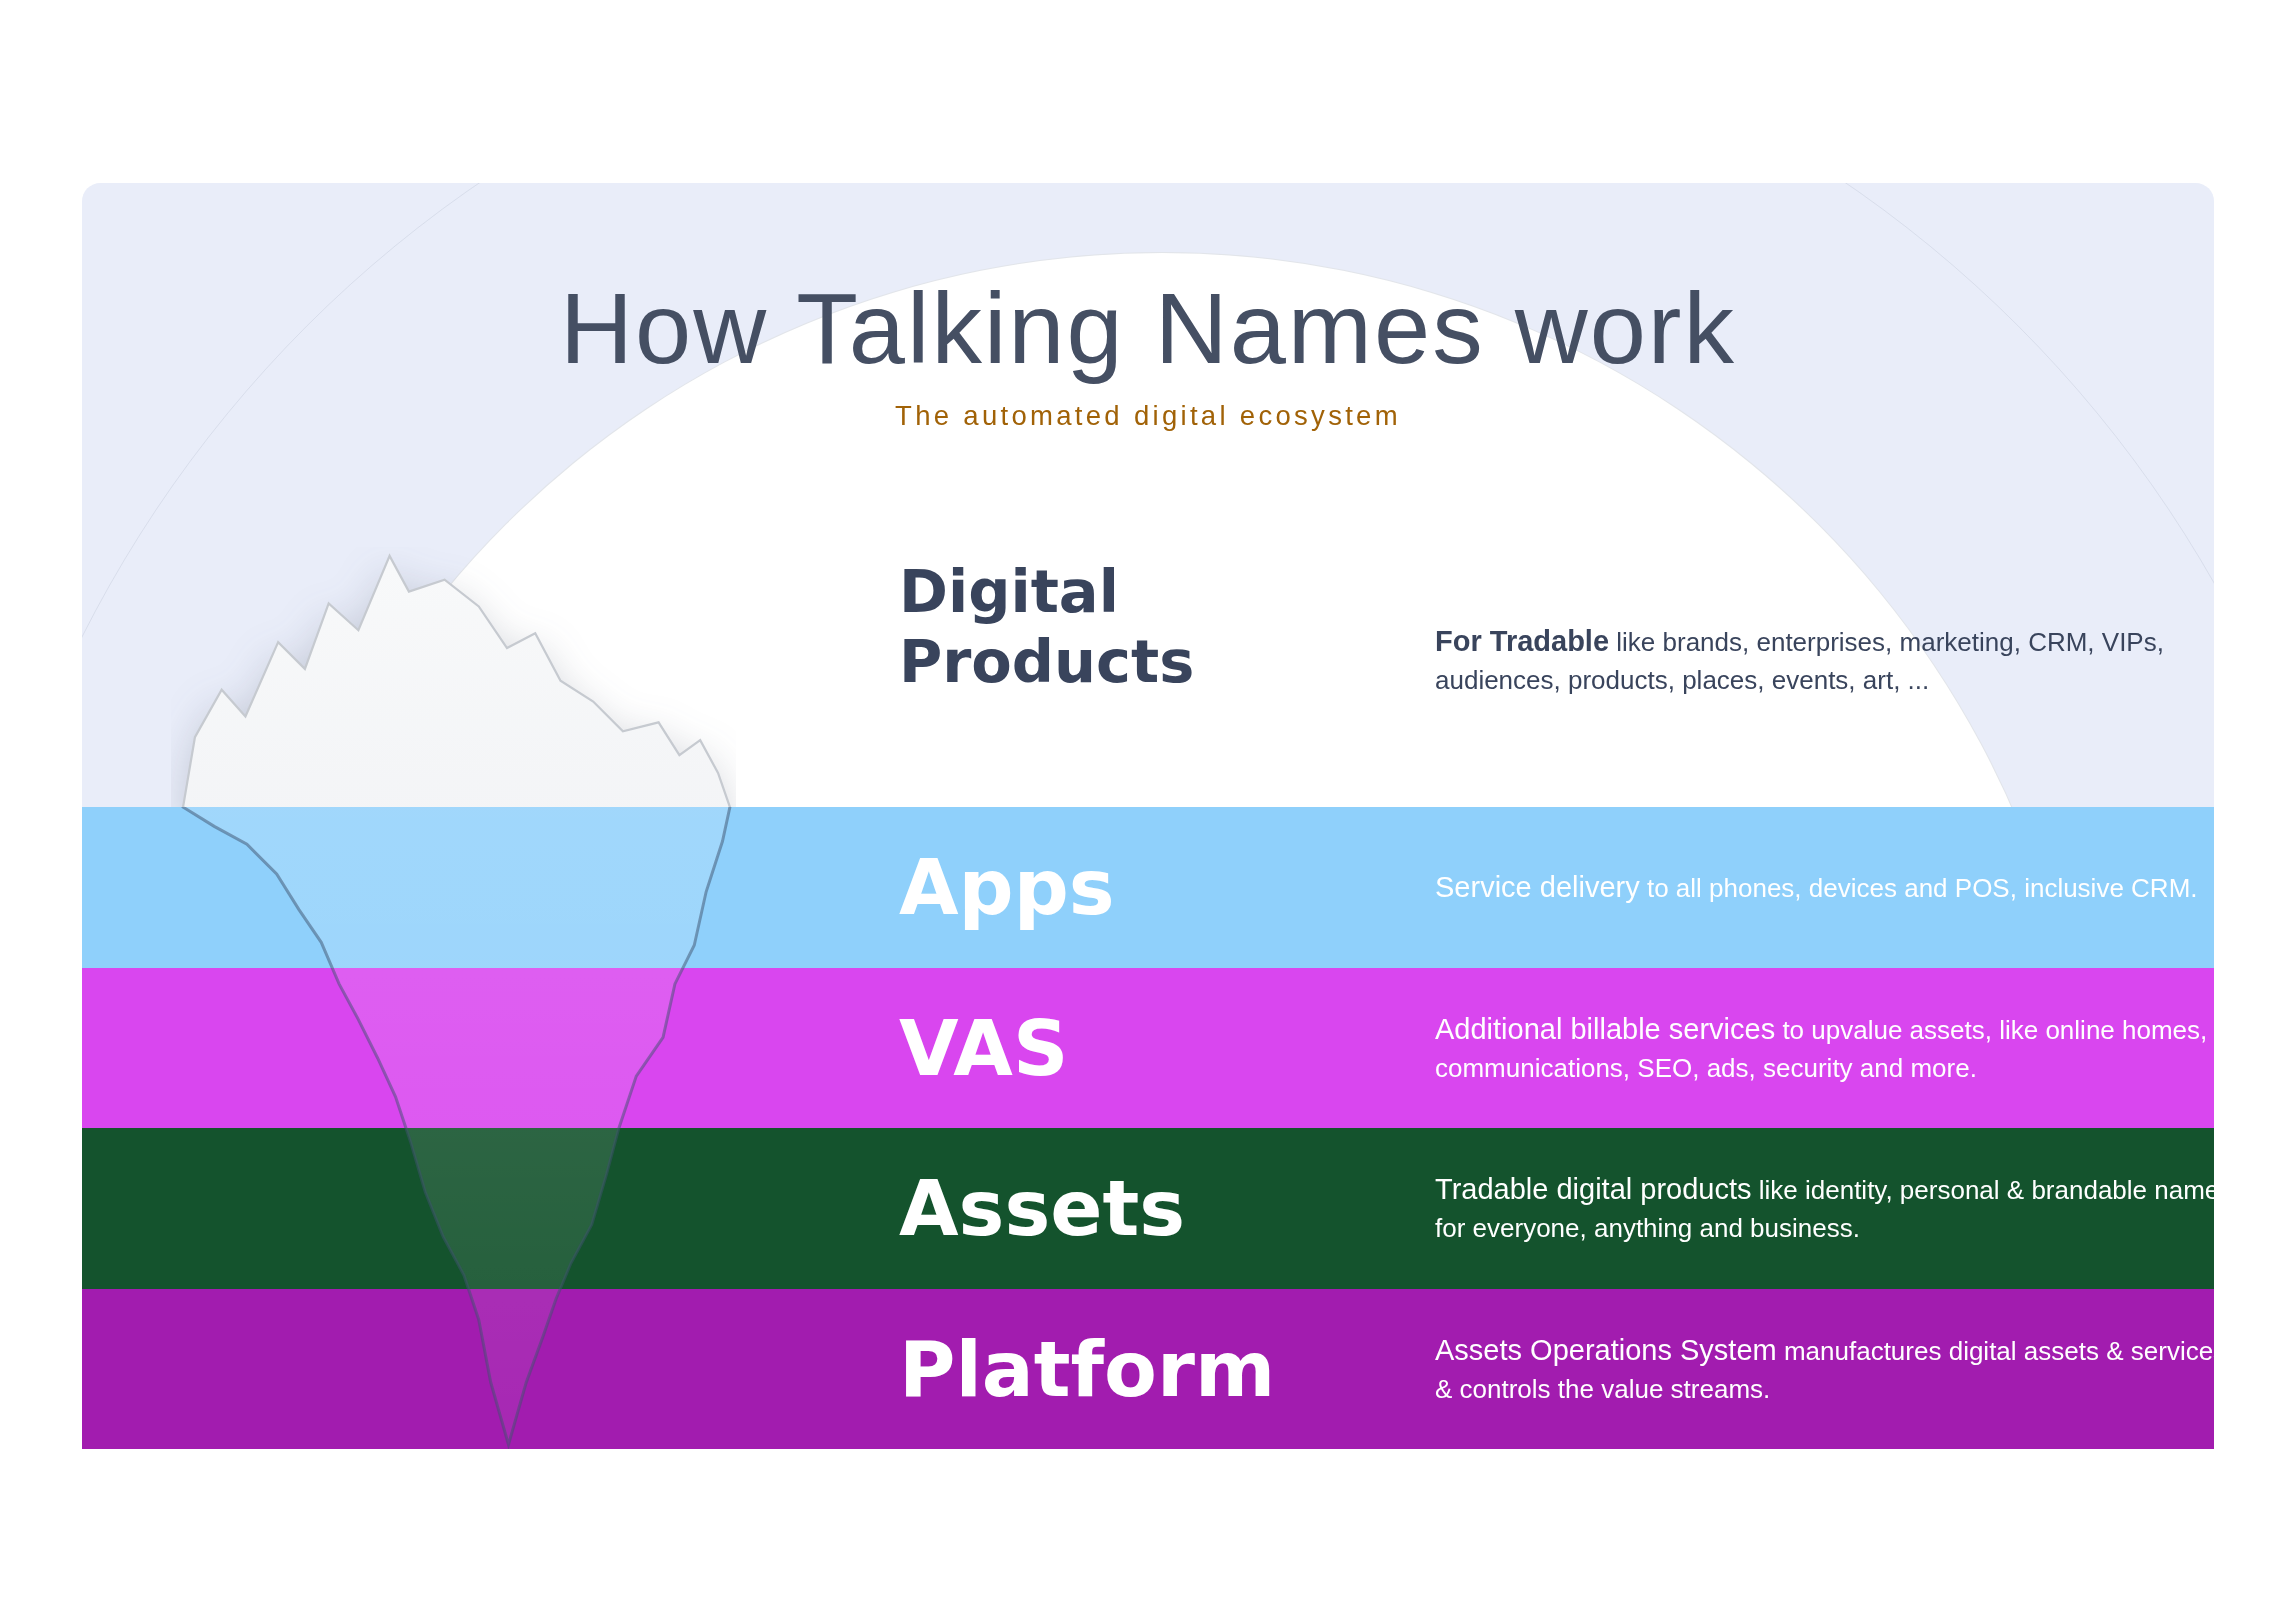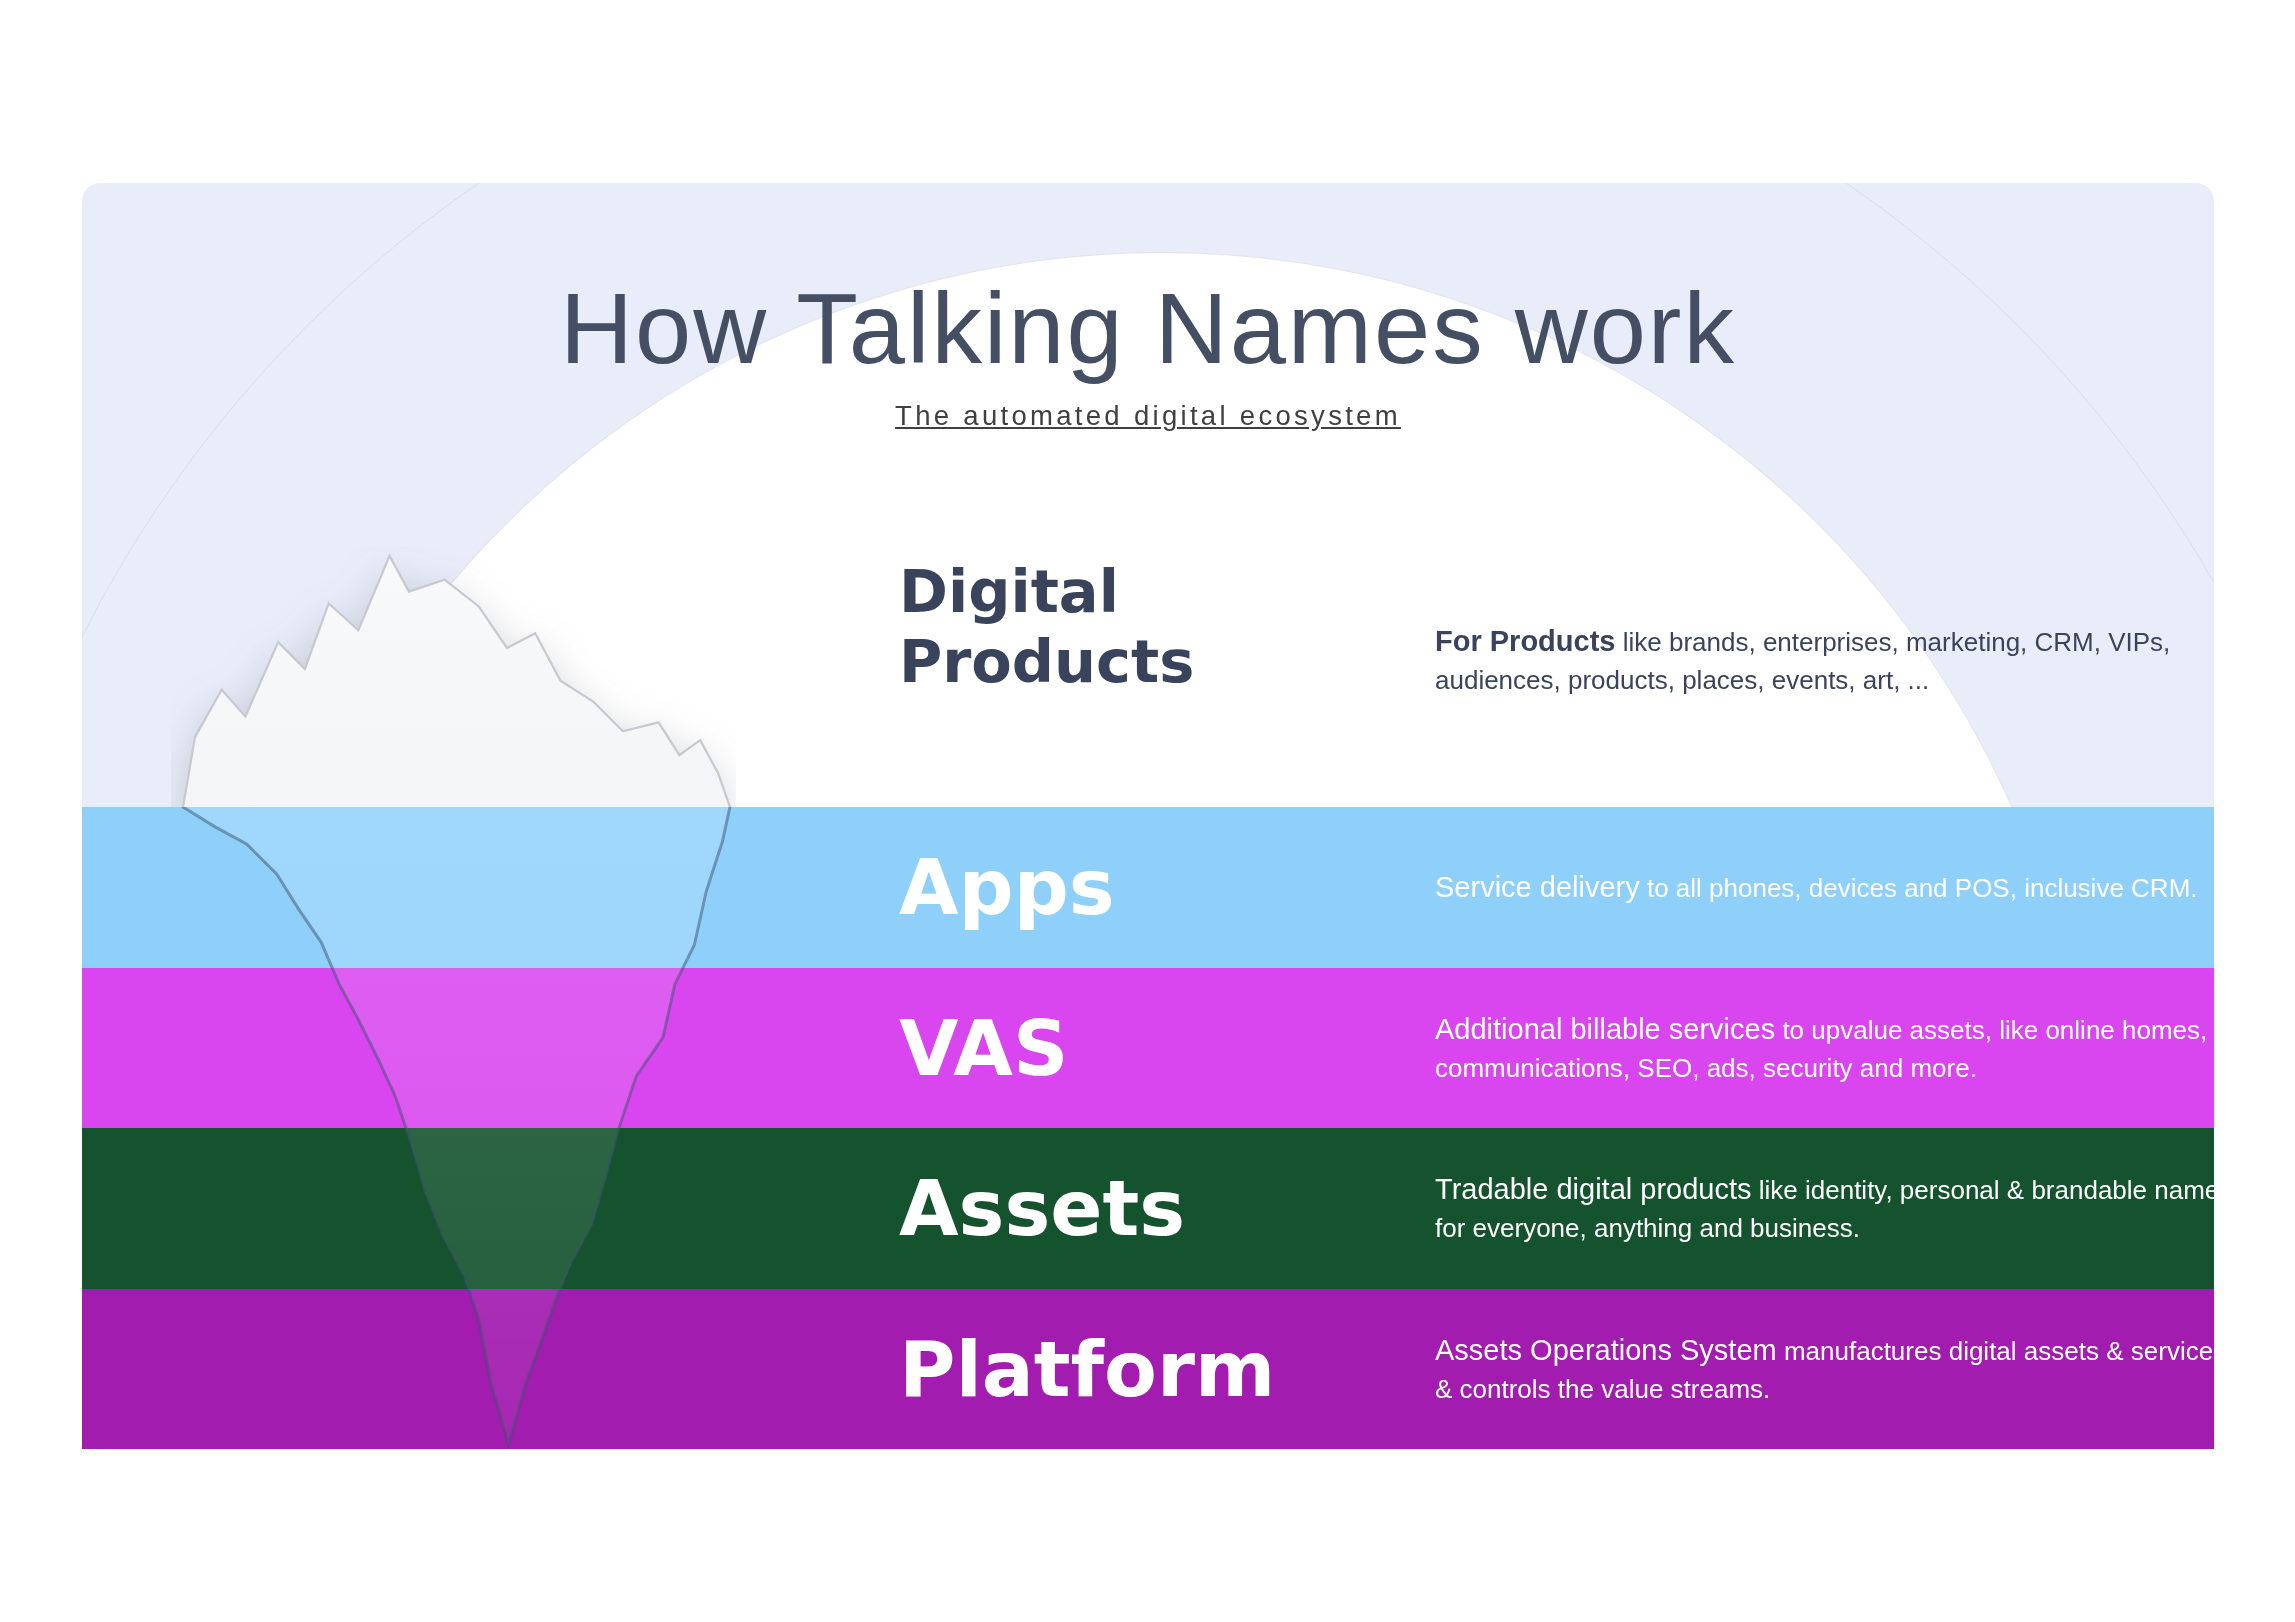--- a/index.html
+++ b/index.html
@@ -74,22 +74,21 @@
     margin: 0;
     font-size: 101px;
     font-weight: 300;
     letter-spacing: 2px;
     color: #454f63;
   }
   .subtitle {
     margin-top: 14.4px;
     font-size: 27.5px;
     letter-spacing: 3.3px;
-    color: #404040;
-    text-decoration: underline;
+    color: #a16207;
   }
   
   .digital-label {
     position: absolute;
     left: 817px;
     top: 374px;
     width: 445px;
     font-family: "DejaVu Sans", sans-serif;
     font-weight: bold;
     font-size: 59px;
@@ -228,19 +227,19 @@
           <stop offset="0" stop-color="rgba(255,255,255,0.20)"></stop>
           <stop offset="1" stop-color="rgba(255,255,255,0.05)"></stop>
         </linearGradient>
       </defs>
       <path class="above" clip-path="url(#clip-above)" d="M 8 175 L 16 128 L 34 96 L 50 114 L 72 64 L 90 82 L 106 38 L 126 56 L 147 6 L 160 30 L 184 22 L 207 40 L 226 68 L 245 58 L 262 90 L 284 104 L 304 124 L 328 118 L 342 140 L 356 130 L 368 152 L 376 175 L 371 198 L 360 232 L 352 268 L 339 294 L 331 330 L 313 356 L 301 392 L 293 422 L 283 456 L 269 482 L 259 506 L 250 532 L 239 562 L 227 604 L 215 562 L 207 520 L 197 490 L 183 464 L 171 434 L 161 400 L 151 370 L 139 344 L 126 318 L 113 294 L 101 266 L 86 244 L 71 220 L 51 200 L 29 188 Z" fill="url(#grad-above)" stroke="#c6cad0" stroke-width="1.5"></path>
       <path class="below" clip-path="url(#clip-below)" d="M 8 175 L 16 128 L 34 96 L 50 114 L 72 64 L 90 82 L 106 38 L 126 56 L 147 6 L 160 30 L 184 22 L 207 40 L 226 68 L 245 58 L 262 90 L 284 104 L 304 124 L 328 118 L 342 140 L 356 130 L 368 152 L 376 175 L 371 198 L 360 232 L 352 268 L 339 294 L 331 330 L 313 356 L 301 392 L 293 422 L 283 456 L 269 482 L 259 506 L 250 532 L 239 562 L 227 604 L 215 562 L 207 520 L 197 490 L 183 464 L 171 434 L 161 400 L 151 370 L 139 344 L 126 318 L 113 294 L 101 266 L 86 244 L 71 220 L 51 200 L 29 188 Z" fill="url(#grad-below)" stroke="rgba(62,82,110,0.50)" stroke-width="2"></path>
     </svg>
 
     <div class="digital-label">Digital Products</div>
     <div class="digital-desc">
-      <span class="lead">For Products</span>
+      <span class="lead">For Tradable</span>
       <span class="rest">like brands, enterprises, marketing, CRM, VIPs, audiences, products, places, events, art, ...</span>
     </div>
 
   </div>
 </div>
 
 
 </body></html>

